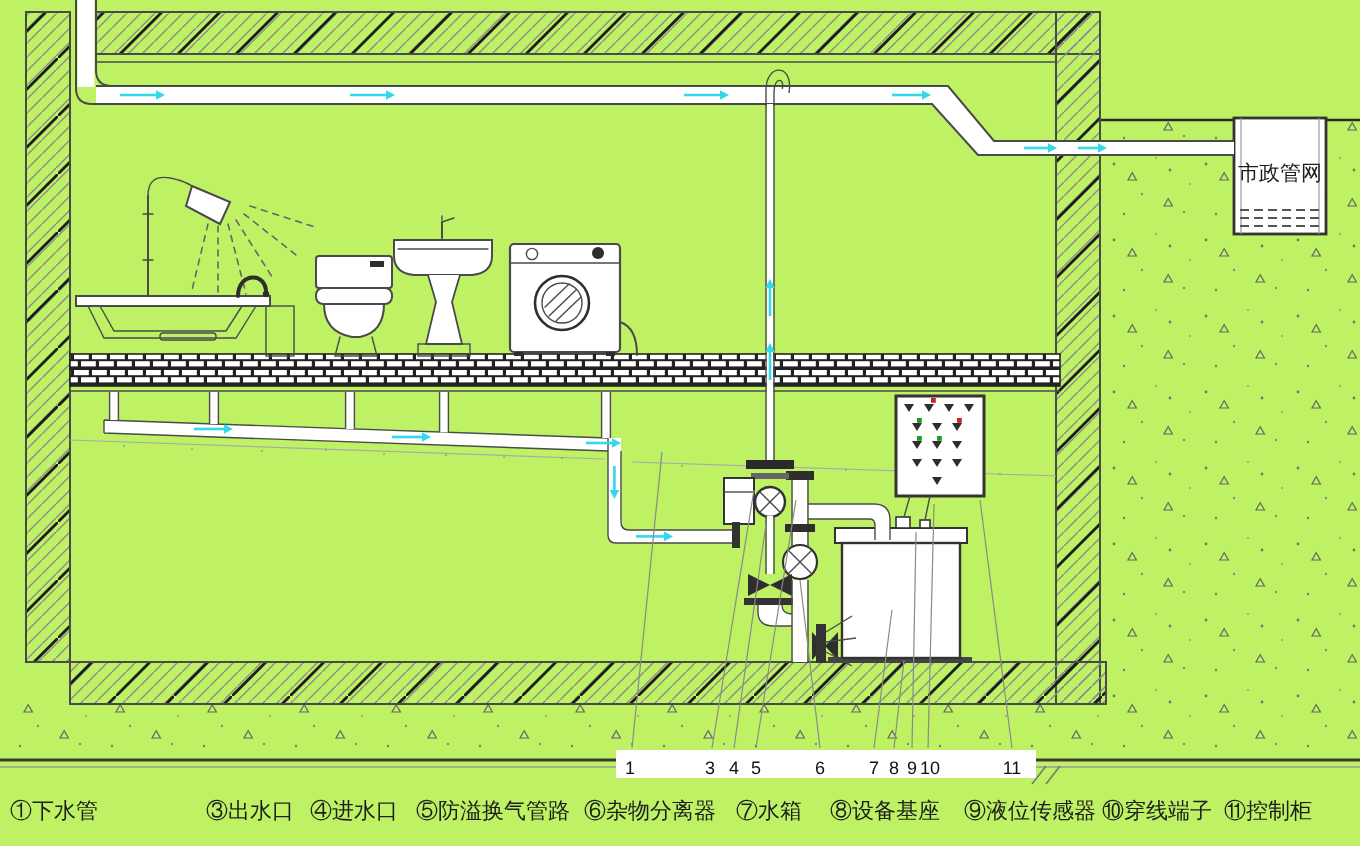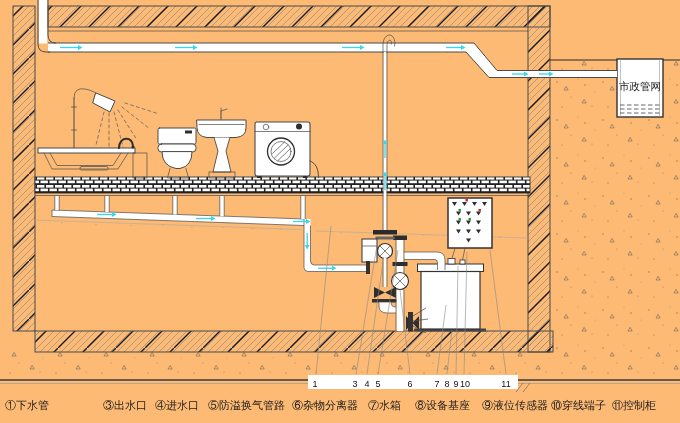--- a/index.html
+++ b/index.html
@@ -1,16 +1,16 @@
 <!DOCTYPE html>
 <html><head>
 <meta charset="utf-8">
 <style>
   html,body{margin:0;padding:0;background:#fff;}
-  .stage{position:relative;width:680px;height:423px;background:#fdba74;overflow:hidden;
+  .stage{position:relative;width:680px;height:423px;background:#bef264;overflow:hidden;
          font-family:"Liberation Sans",sans-serif;}
   svg text{font-family:"Liberation Sans",sans-serif;}
   .s  {stroke:#4a4a4a;fill:none;stroke-width:1;}
   .s7 {stroke:#4a4a4a;fill:none;stroke-width:.7;}
   .sb {stroke:#2a2a2a;fill:none;stroke-width:1.2;}
   .w  {fill:#fff;}
   .d  {fill:#2e2e2e;}
   .ld {stroke:#8a8a8a;stroke-width:.6;fill:none;}
   .cy {stroke:#35d8ea;stroke-width:1.3;fill:none;}
   .cyh{fill:#35d8ea;}

